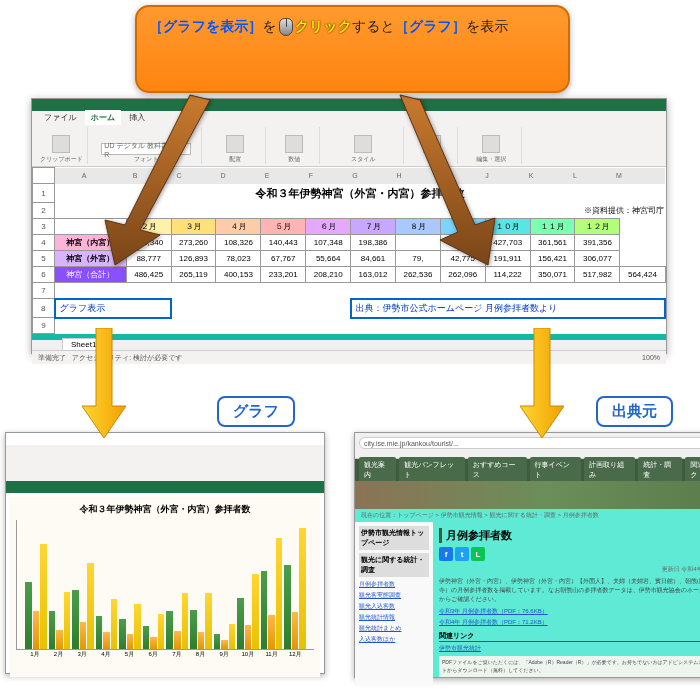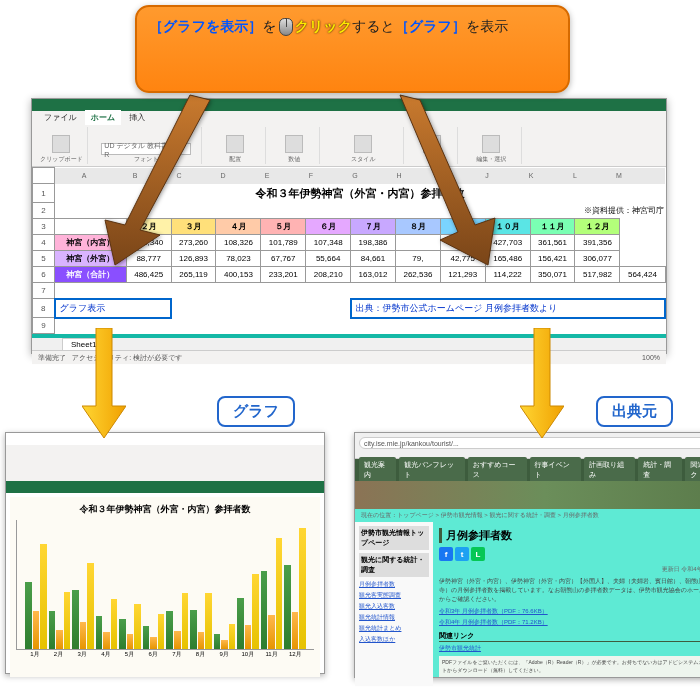--- a/index.html
+++ b/index.html
@@ -17,30 +17,30 @@
 .ribbon-tabs .active{background:#fff;color:#1e7145;font-weight:bold}
 .ribbon{height:42px;background:#f3f2f1;border-bottom:1px solid #ccc;display:flex;font-size:6px;color:#666;padding:2px 4px;gap:4px}
 .rgroup{border-right:1px solid #ddd;padding:0 4px;display:flex;flex-direction:column;justify-content:flex-end;align-items:center}
 .rgroup .ico{width:18px;height:18px;background:#ddd;border:1px solid #bbb;margin-bottom:2px}
 .fontbox{width:90px;height:12px;background:#fff;border:1px solid #bbb;font-size:7px;padding:0 2px;display:flex;align-items:center}
 .sheet{position:relative;background:#fff}
 .rowhdr{width:22px;background:#e8e8e8;border-right:1px solid #ccc;text-align:center;font-size:8px;color:#555}
 table.data{border-collapse:collapse;font-size:8px}
 table.data td,table.data th{border:1px solid #999;padding:2px 1px;text-align:center;height:16px;background:#fff}
 .title-cell{font-size:11px;font-weight:bold;border:none!important;background:transparent!important}
-.mhdr{font-weight:bold}
+.mhdr{font-weight:normal}
 .m2{background:#fff2a8!important}.m3{background:#ffe07a!important}.m4{background:#ffcba8!important}
 .m5{background:#ffb3b3!important}.m6{background:#e5a8ff!important}.m7{background:#c8a8ff!important}
 .m8{background:#a8c8ff!important}.m9{background:#7ad4ff!important}.m10{background:#5ae5e5!important}
 .m11{background:#7affb3!important}.m12{background:#b3ff7a!important}
 .r-naiku{background:#ffb3d9!important;font-weight:bold}
 .r-geku{background:#d9b3ff!important;font-weight:bold}
-.r-total{background:#8a4fff!important;color:#fff;font-weight:bold}
+.r-total{background:#8a4fff!important;color:#fff;font-weight:normal}
 .linkcell{background:#fff;border:2px solid #0066cc!important;color:#0033cc;font-size:9px;padding:2px 4px!important;text-align:left!important}
-.sheettab{height:16px;background:#f0f0f0;border-top:4px solid #14b8a6;display:flex;align-items:flex-start;padding-left:30px;font-size:8px}
+.sheettab{height:16px;background:#f0f0f0;border-top:6px solid #14b8a6;display:flex;align-items:flex-end;padding-left:30px;font-size:8px}
 .sheettab span{background:#fff;border:1px solid #ccc;border-bottom:none;padding:1px 8px}
 .statusbar{height:14px;background:#f3f2f1;border-top:1px solid #ccc;font-size:7px;display:flex;align-items:center;padding:0 6px;justify-content:space-between;color:#555}
 .arrow-big{position:absolute;z-index:5}
 .arrow-svg{filter:drop-shadow(1px 1px 2px rgba(0,0,0,.4))}
 .label-box{position:absolute;background:#fff;border:2px solid #2266cc;border-radius:8px;padding:4px 14px;font-size:15px;font-weight:bold;color:#2266cc;z-index:8}
 .chart-panel{position:absolute;top:432px;left:5px;width:320px;height:242px;border:1px solid #999;box-shadow:0 2px 6px rgba(0,0,0,.3);background:#fff}
 .chart-ribbon{height:48px;background:#1e7145}
 .chart-ribbon .inner{height:36px;background:#f3f2f1;margin-top:12px}
 .chart-area{position:relative;height:180px;background:#fdfbf4;margin:4px;padding:6px}
 .chart-title{text-align:center;font-size:9px;font-weight:bold;margin-bottom:4px}
@@ -175,55 +175,55 @@
             <td class="mhdr m10">１０月</td>
             <td class="mhdr m11">１１月</td>
             <td class="mhdr m12">１２月</td>
           </tr>
       <tr>
             <td class="rowhdr">4</td>
             <td class="r-naiku">神宮（内宮）</td>
         <td>176,340</td>
             <td>273,260</td>
             <td>108,326</td>
-            <td>101,789</td>
+            <td>140,443</td>
             <td>107,348</td>
             <td>198,386</td>
             <td></td>
             <td>71,447</td>
             <td>427,703</td>
             <td>361,561</td>
             <td>391,356</td>
           </tr>
       <tr>
             <td class="rowhdr">5</td>
             <td class="r-geku">神宮（外宮）</td>
         <td>88,777</td>
             <td>126,893</td>
             <td>78,023</td>
             <td>67,767</td>
             <td>55,664</td>
             <td>84,661</td>
             <td>79,</td>
             <td>42,775</td>
-            <td>165,486</td>
+            <td>191,911</td>
             <td>156,421</td>
             <td>306,077</td>
           </tr>
       <tr>
             <td class="rowhdr">6</td>
             <td class="r-total">神宮（合計）</td>
         <td>486,425</td>
             <td>265,119</td>
             <td>400,153</td>
             <td>233,201</td>
             <td>208,210</td>
             <td>163,012</td>
             <td>262,536</td>
-            <td>121,293</td>
+            <td>262,096</td>
             <td>114,222</td>
             <td>350,071</td>
             <td>517,982</td>
             <td>564,424</td>
           </tr>
       <tr>
             <td class="rowhdr">7</td>
             <td colspan="13" style="border:none;height:8px"></td>
           </tr>
       <tr>

